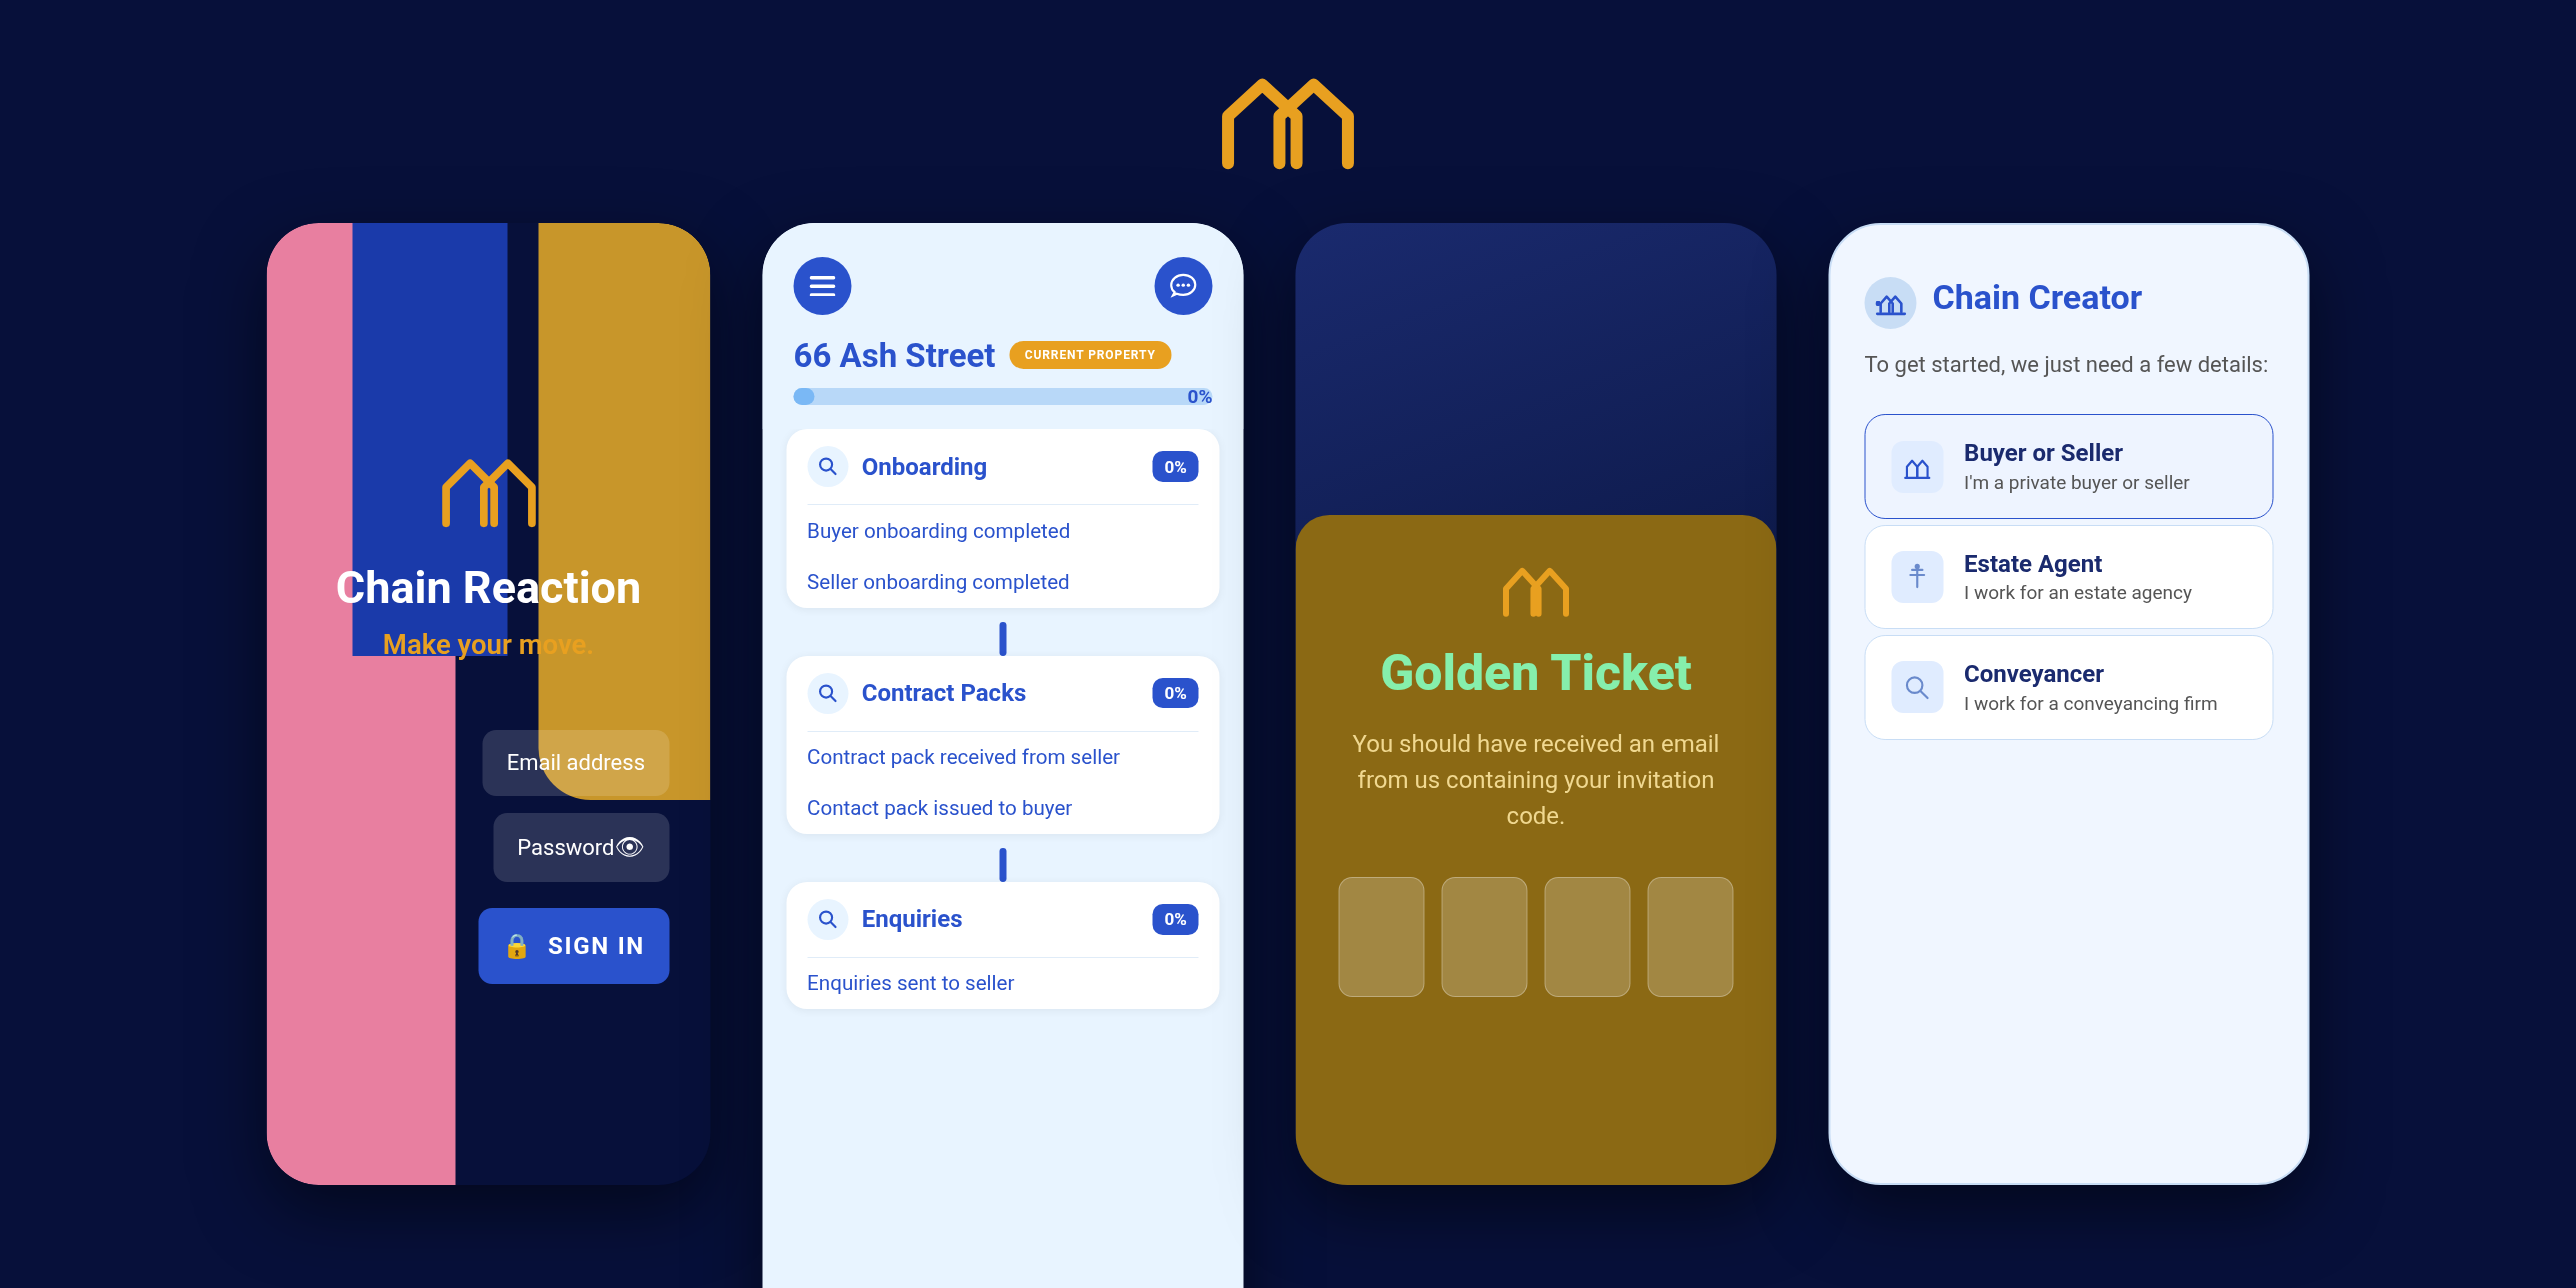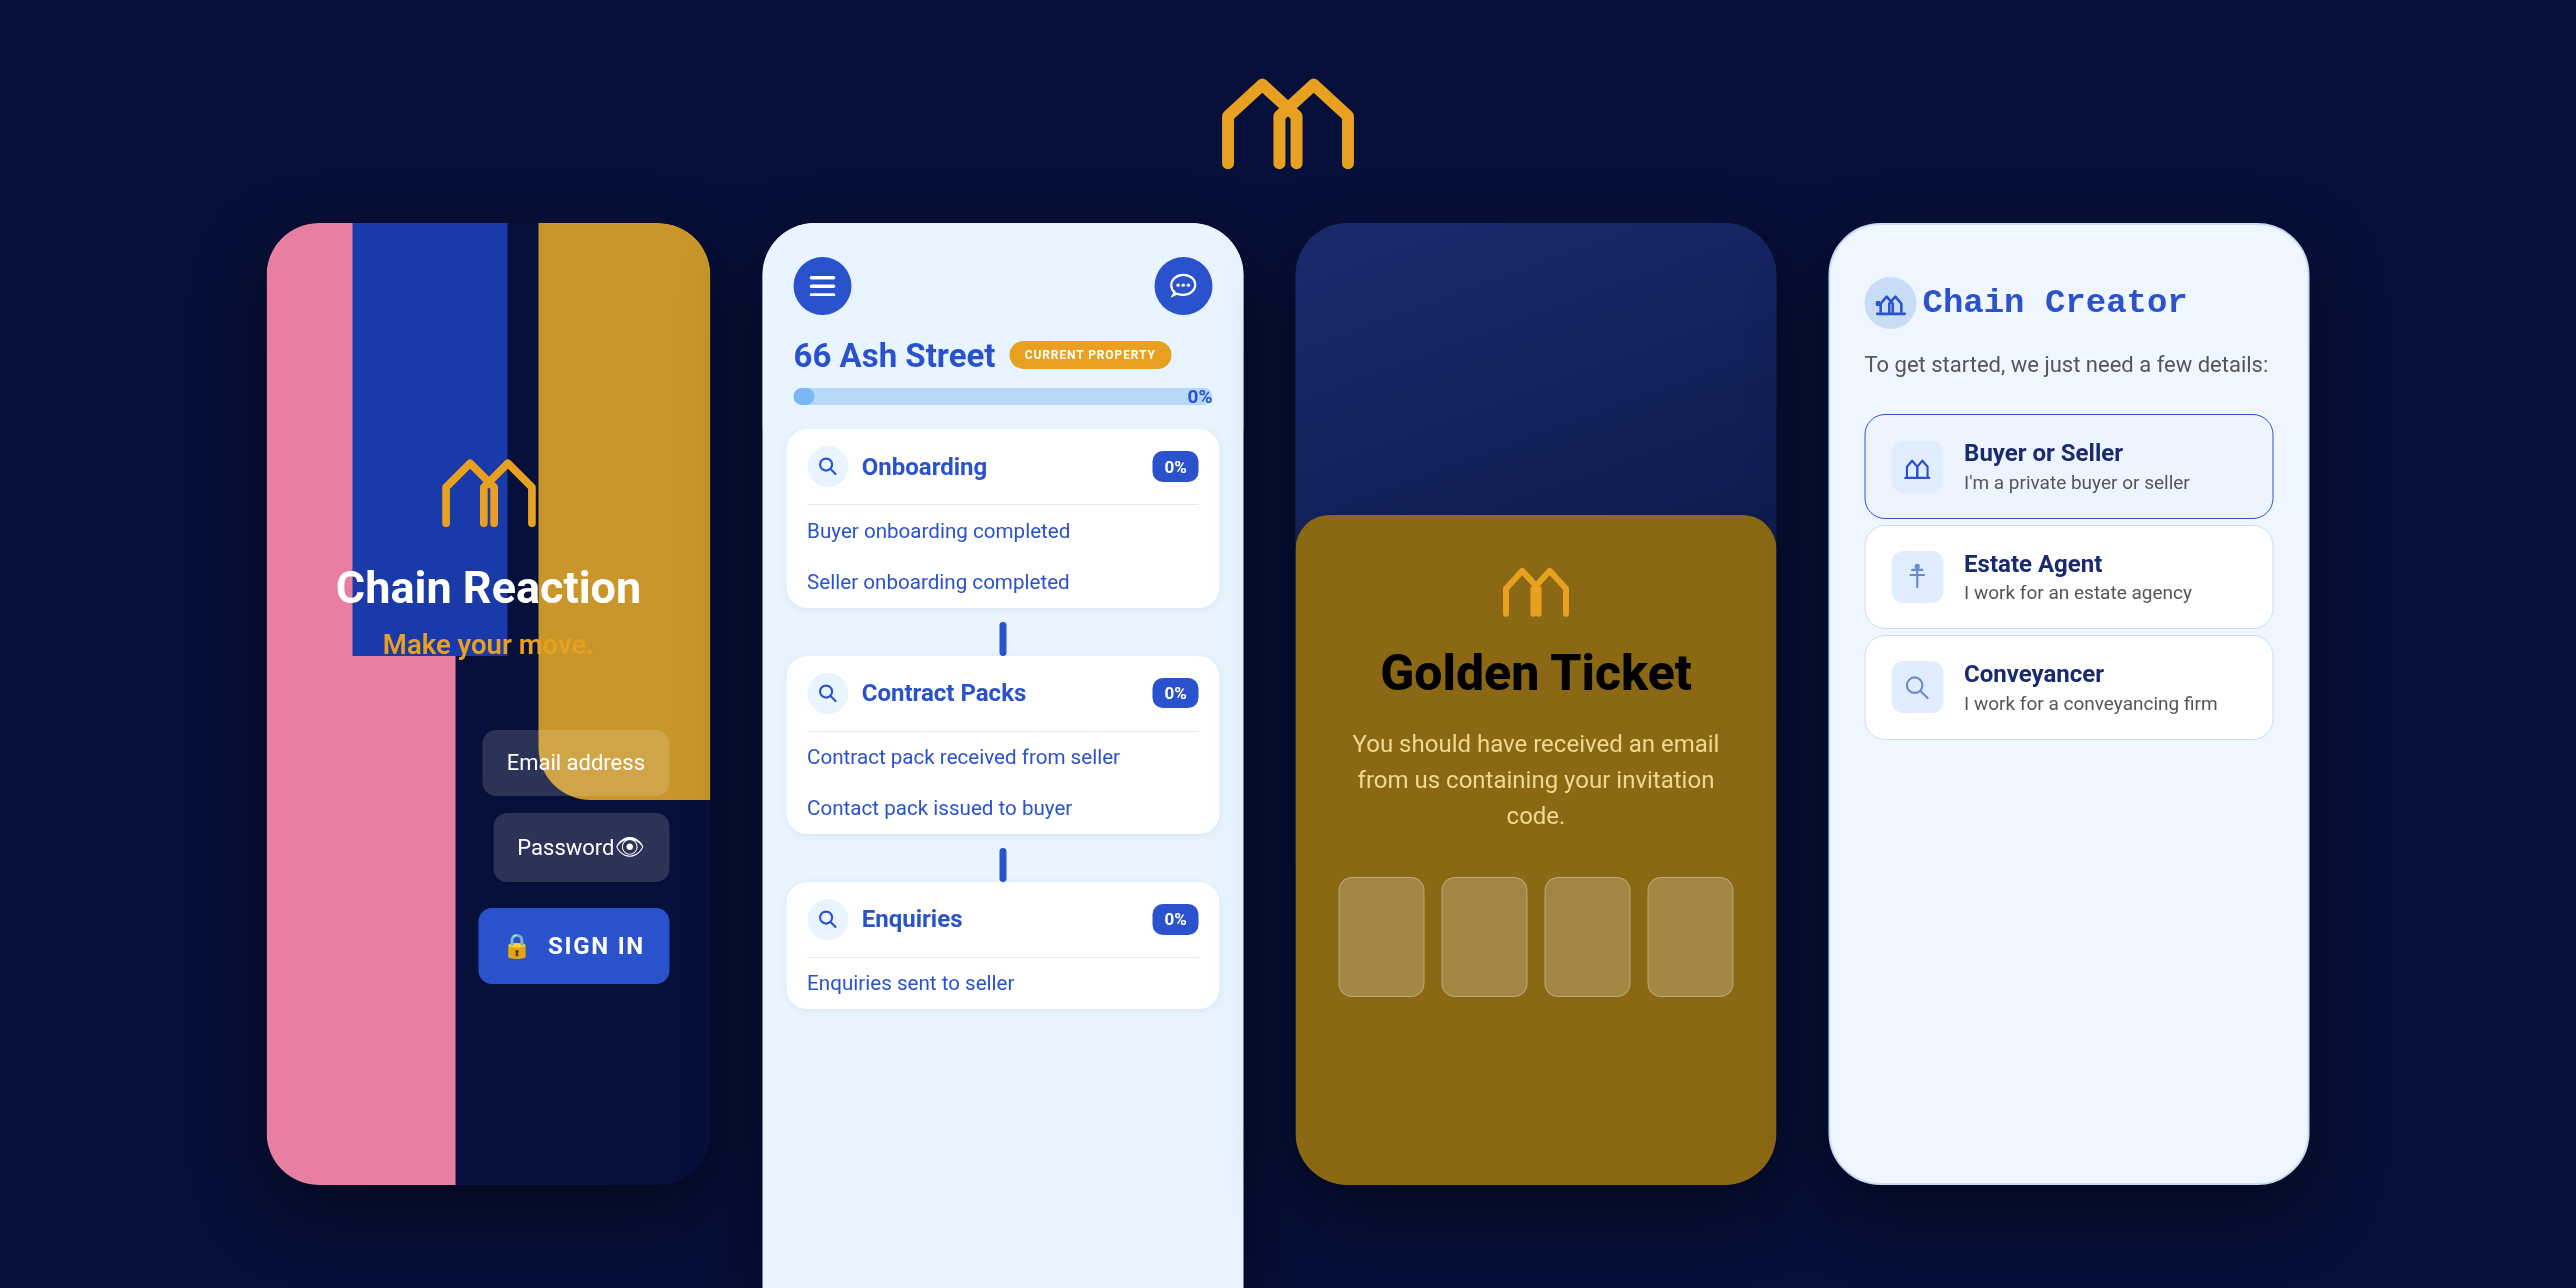--- a/index.html
+++ b/index.html
@@ -343,21 +343,21 @@
 
     .golden-logo {
       display: flex;
       justify-content: center;
       margin-bottom: 26px;
     }
 
     .golden-title {
       font-size: 50px;
       font-weight: 800;
-      color: #000000;
+      color: #86efac;
       text-align: center;
       margin-bottom: 24px;
     }
 
     .golden-desc {
       font-size: 24px;
       color: #f0d890;
       text-align: center;
       line-height: 1.5;
       margin-bottom: 43px;
@@ -382,24 +382,23 @@
       width: 481px;
       height: 962px;
       background: #f0f6ff;
       border-radius: 52px;
       padding: 52px 34px;
       border: 2.6px solid #c8ddf5;
     }
 
     .chain-creator-header {
       display: flex;
-      align-items: center;
-      gap: 6px;
+      align-items: flex-start;
+      gap: 16px;
       margin-bottom: 20.6px;
-      font-family: Liberation Mono, monospace;
     }
 
     .chain-creator-icon {
       width: 52px;
       height: 52px;
       background: #c8ddf5;
       border-radius: 50%;
       display: flex;
       align-items: center;
       justify-content: center;

